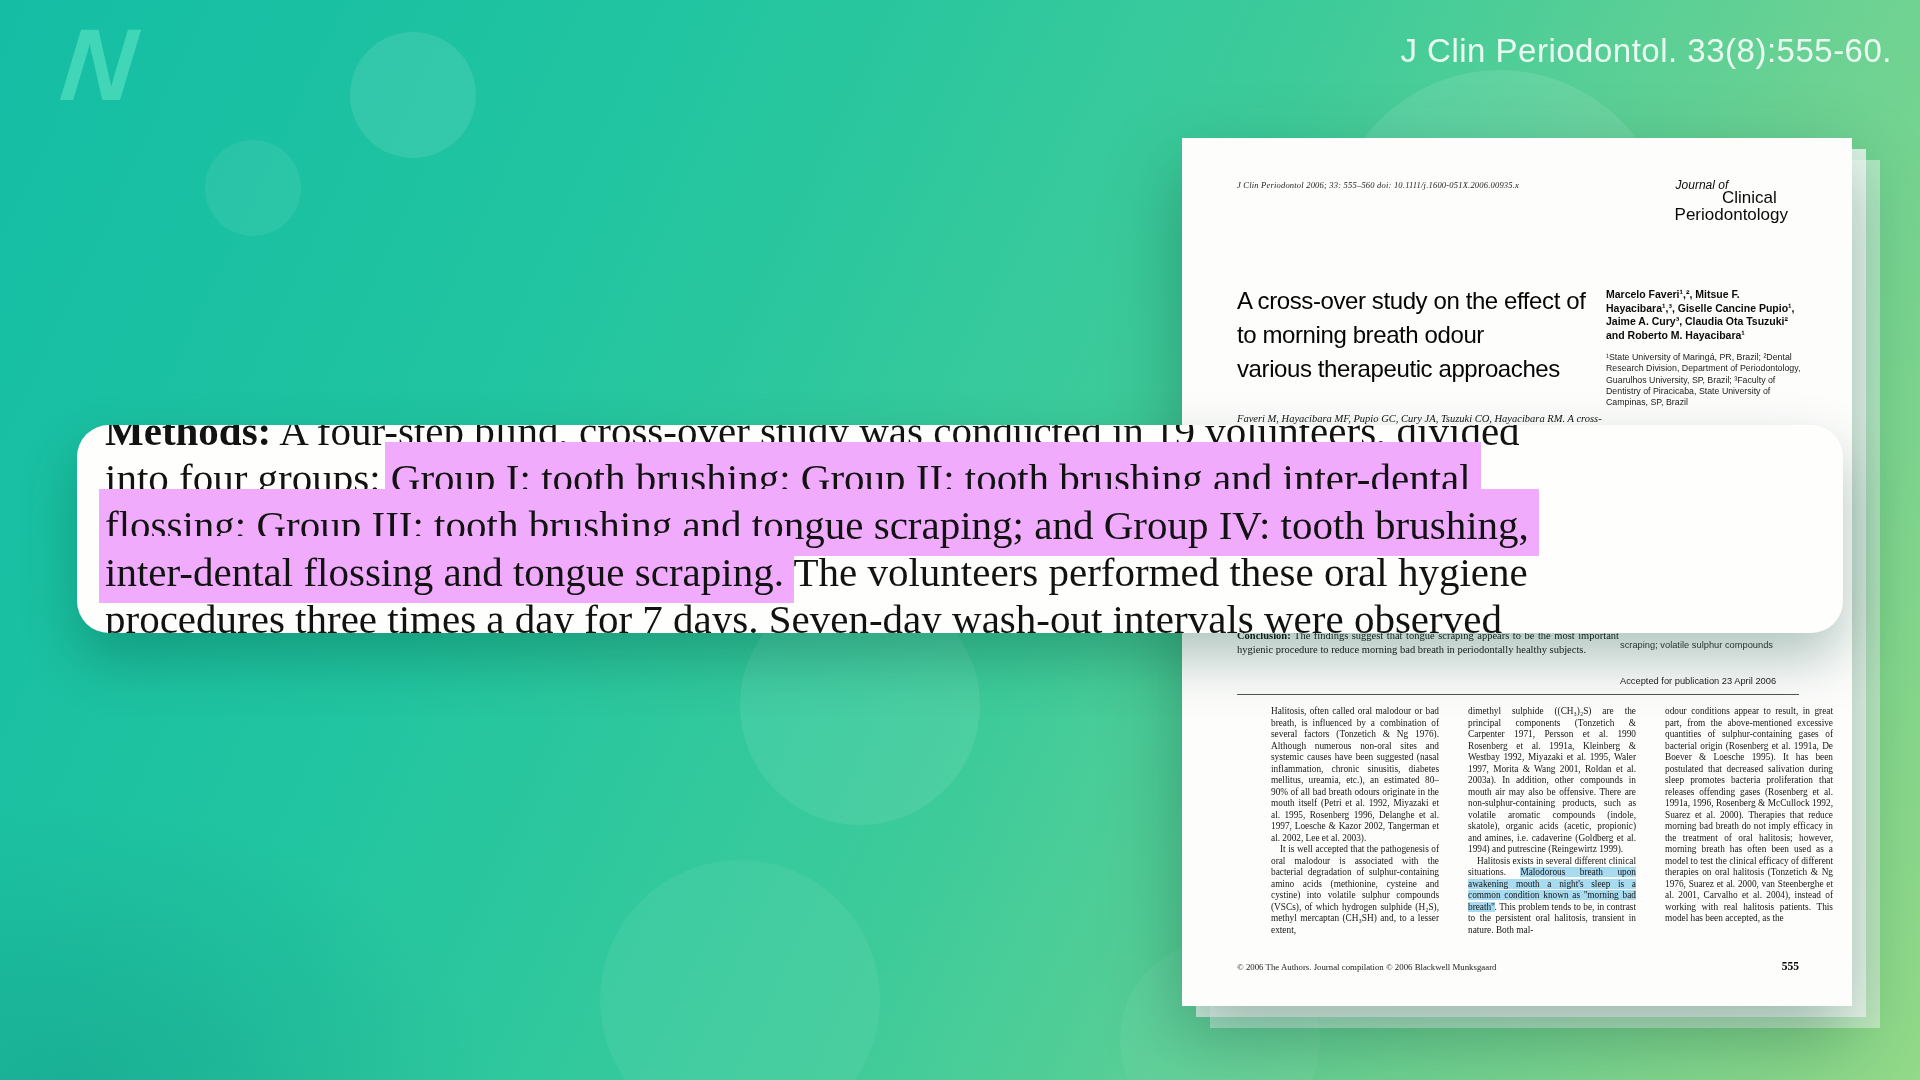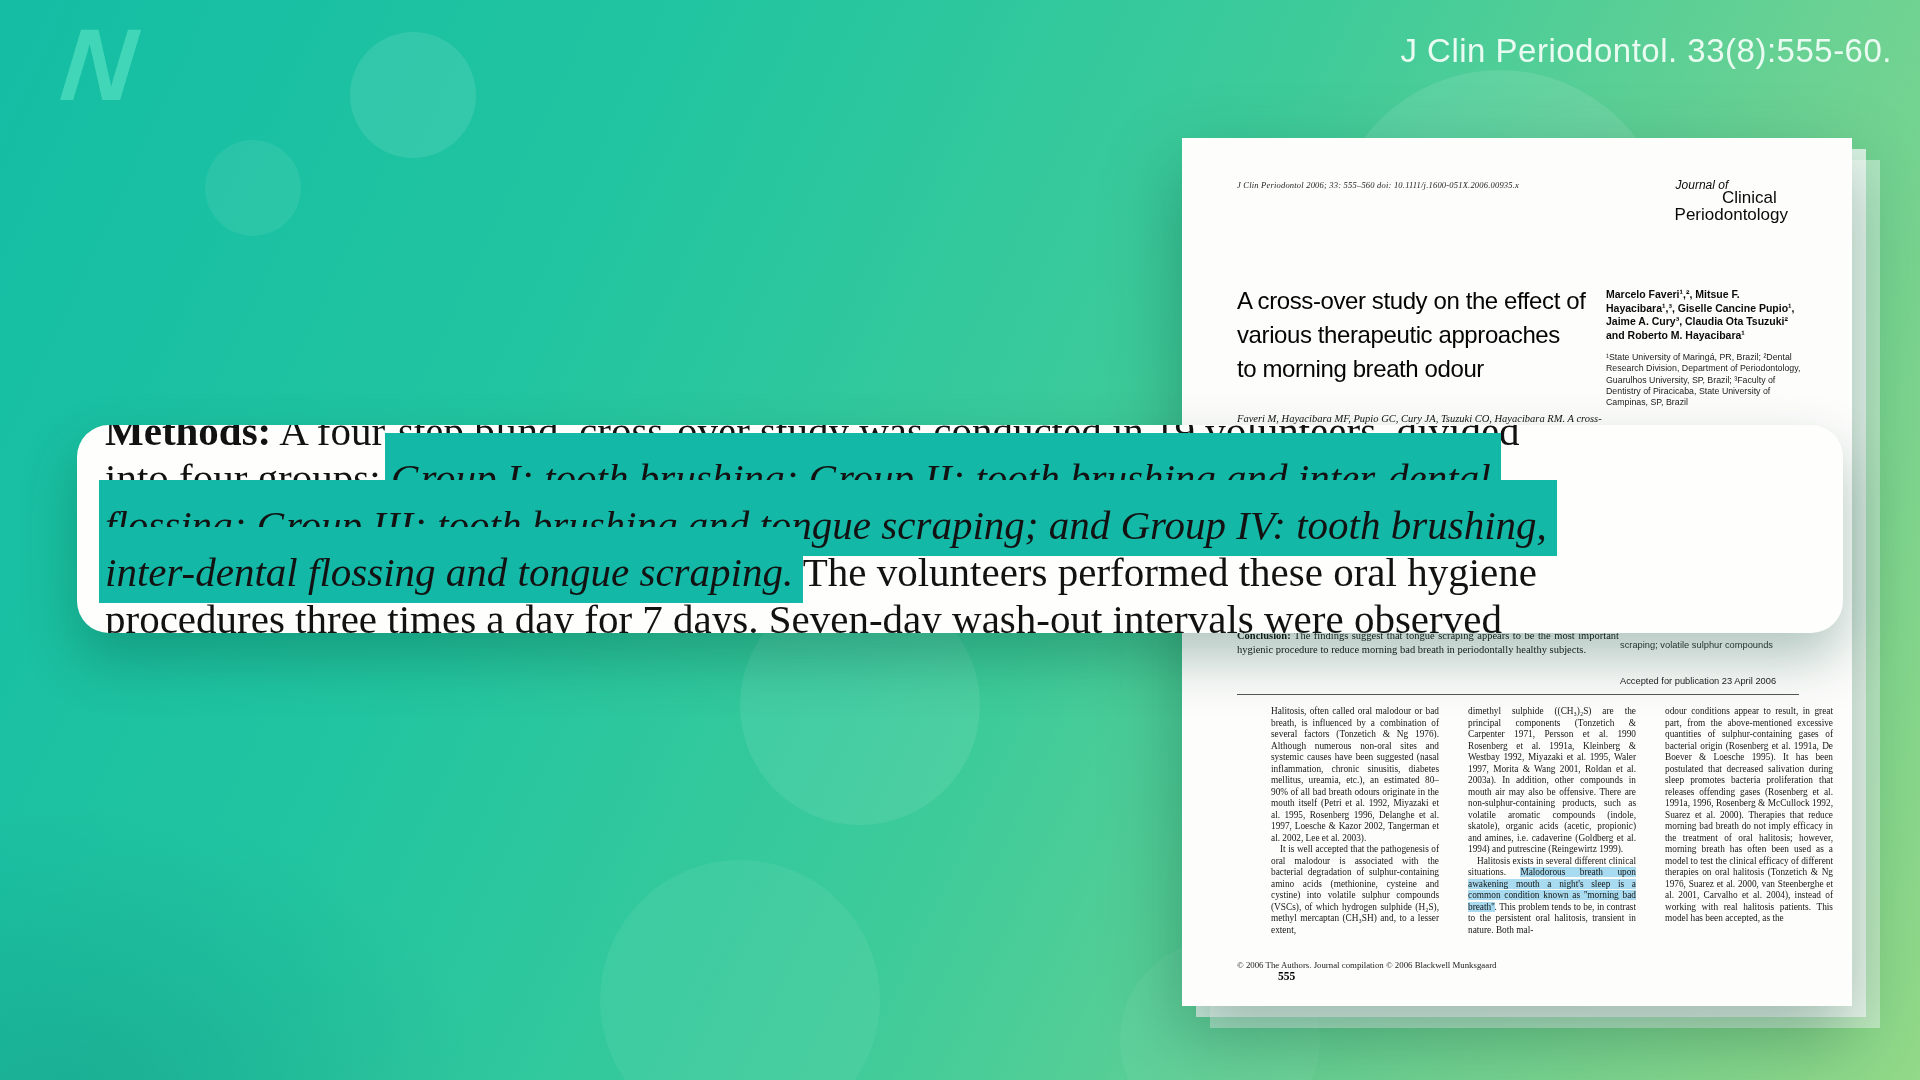--- a/index.html
+++ b/index.html
@@ -50,30 +50,30 @@
 
   .cols{position:absolute;left:55px;top:568px;width:562px;display:flex;gap:29px;margin-left:34px;}
   .col{width:178px;font-family:"Liberation Serif",serif;font-size:9.3px;line-height:11.5px;
     text-align:justify;color:#161616;}
   .para{margin:0;}
   .para.indent{text-indent:9px;}
   .hlb{background:#a8daf0;}
 
   .pfoot{position:absolute;left:55px;top:822px;width:562px;display:flex;
     justify-content:space-between;align-items:baseline;
-    font-family:"Liberation Serif",serif;font-size:8.8px;color:#222;flex-direction:column;}
+    font-family:"Liberation Serif",serif;font-size:8.8px;color:#222;}
   .pageno{font-weight:700;font-size:11.5px;color:#000;padding-left:41px;}
 
   
   .band{position:absolute;left:77px;top:425px;width:1766px;height:208px;background:#fefefd;
     border-radius:32px;box-shadow:0 26px 55px rgba(0,70,50,.30);overflow:hidden;z-index:5;}
   .quote{margin:-17px 0 0 28px;font-family:"Liberation Serif",serif;font-size:41px;
     line-height:47px;color:#121212;}
   .qline{white-space:nowrap;}
-  .hl{background:#14b8a6;padding:22px 10px 8px 6px;margin:-7px -10px -8px -6px;font-style:italic;}
+  .hl{background:#f0abfc;padding:13px 10px 8px 6px;margin:-7px -10px -8px -6px;}
 </style>
 </head>
 <body>
 
 <div class="stage">
 
   <div class="bokeh" style="left:350px;top:32px;width:126px;height:126px;background:rgba(255,255,255,.10);"></div>
   <div class="bokeh" style="left:205px;top:140px;width:96px;height:96px;background:rgba(255,255,255,.07);"></div>
   <div class="bokeh" style="left:1330px;top:70px;width:340px;height:340px;background:rgba(255,255,255,.10);"></div>
   <div class="bokeh" style="left:740px;top:585px;width:240px;height:240px;background:rgba(255,255,255,.08);"></div>
@@ -92,22 +92,22 @@
     <div class="doi">J Clin Periodontol 2006; 33: 555–560 doi: 10.1111/j.1600-051X.2006.00935.x</div>
 
     <div class="jlogo">
       <div class="l1">Journal of</div>
       <div class="l2">Clinical</div>
       <div class="l3">Periodontology</div>
     </div>
 
     <div class="ptitle" id="ptitle">
         <div>A cross-over study on the effect of</div>
+        <div>to morning breath odour</div>
         <div>various therapeutic approaches</div>
-        <div>to morning breath odour</div>
       </div>
 
     <div class="authors">Marcelo Faveri¹,², Mitsue F. Hayacibara¹,³, Giselle Cancine Pupio¹, Jaime A. Cury³, Claudia Ota Tsuzuki² and Roberto M. Hayacibara¹</div>
     <div class="affils">¹State University of Maringá, PR, Brazil; ²Dental Research Division, Department of Periodontology, Guarulhos University, SP, Brazil; ³Faculty of Dentistry of Piracicaba, State University of Campinas, SP, Brazil</div>
 
     <div class="pcite" id="pcite">
         <div>Faveri M, Hayacibara MF, Pupio GC, Cury JA, Tsuzuki CO, Hayacibara RM. A cross-</div>
         <div>over study on the effect of various therapeutic approaches to morning breath odour. J</div>
       </div>
 

